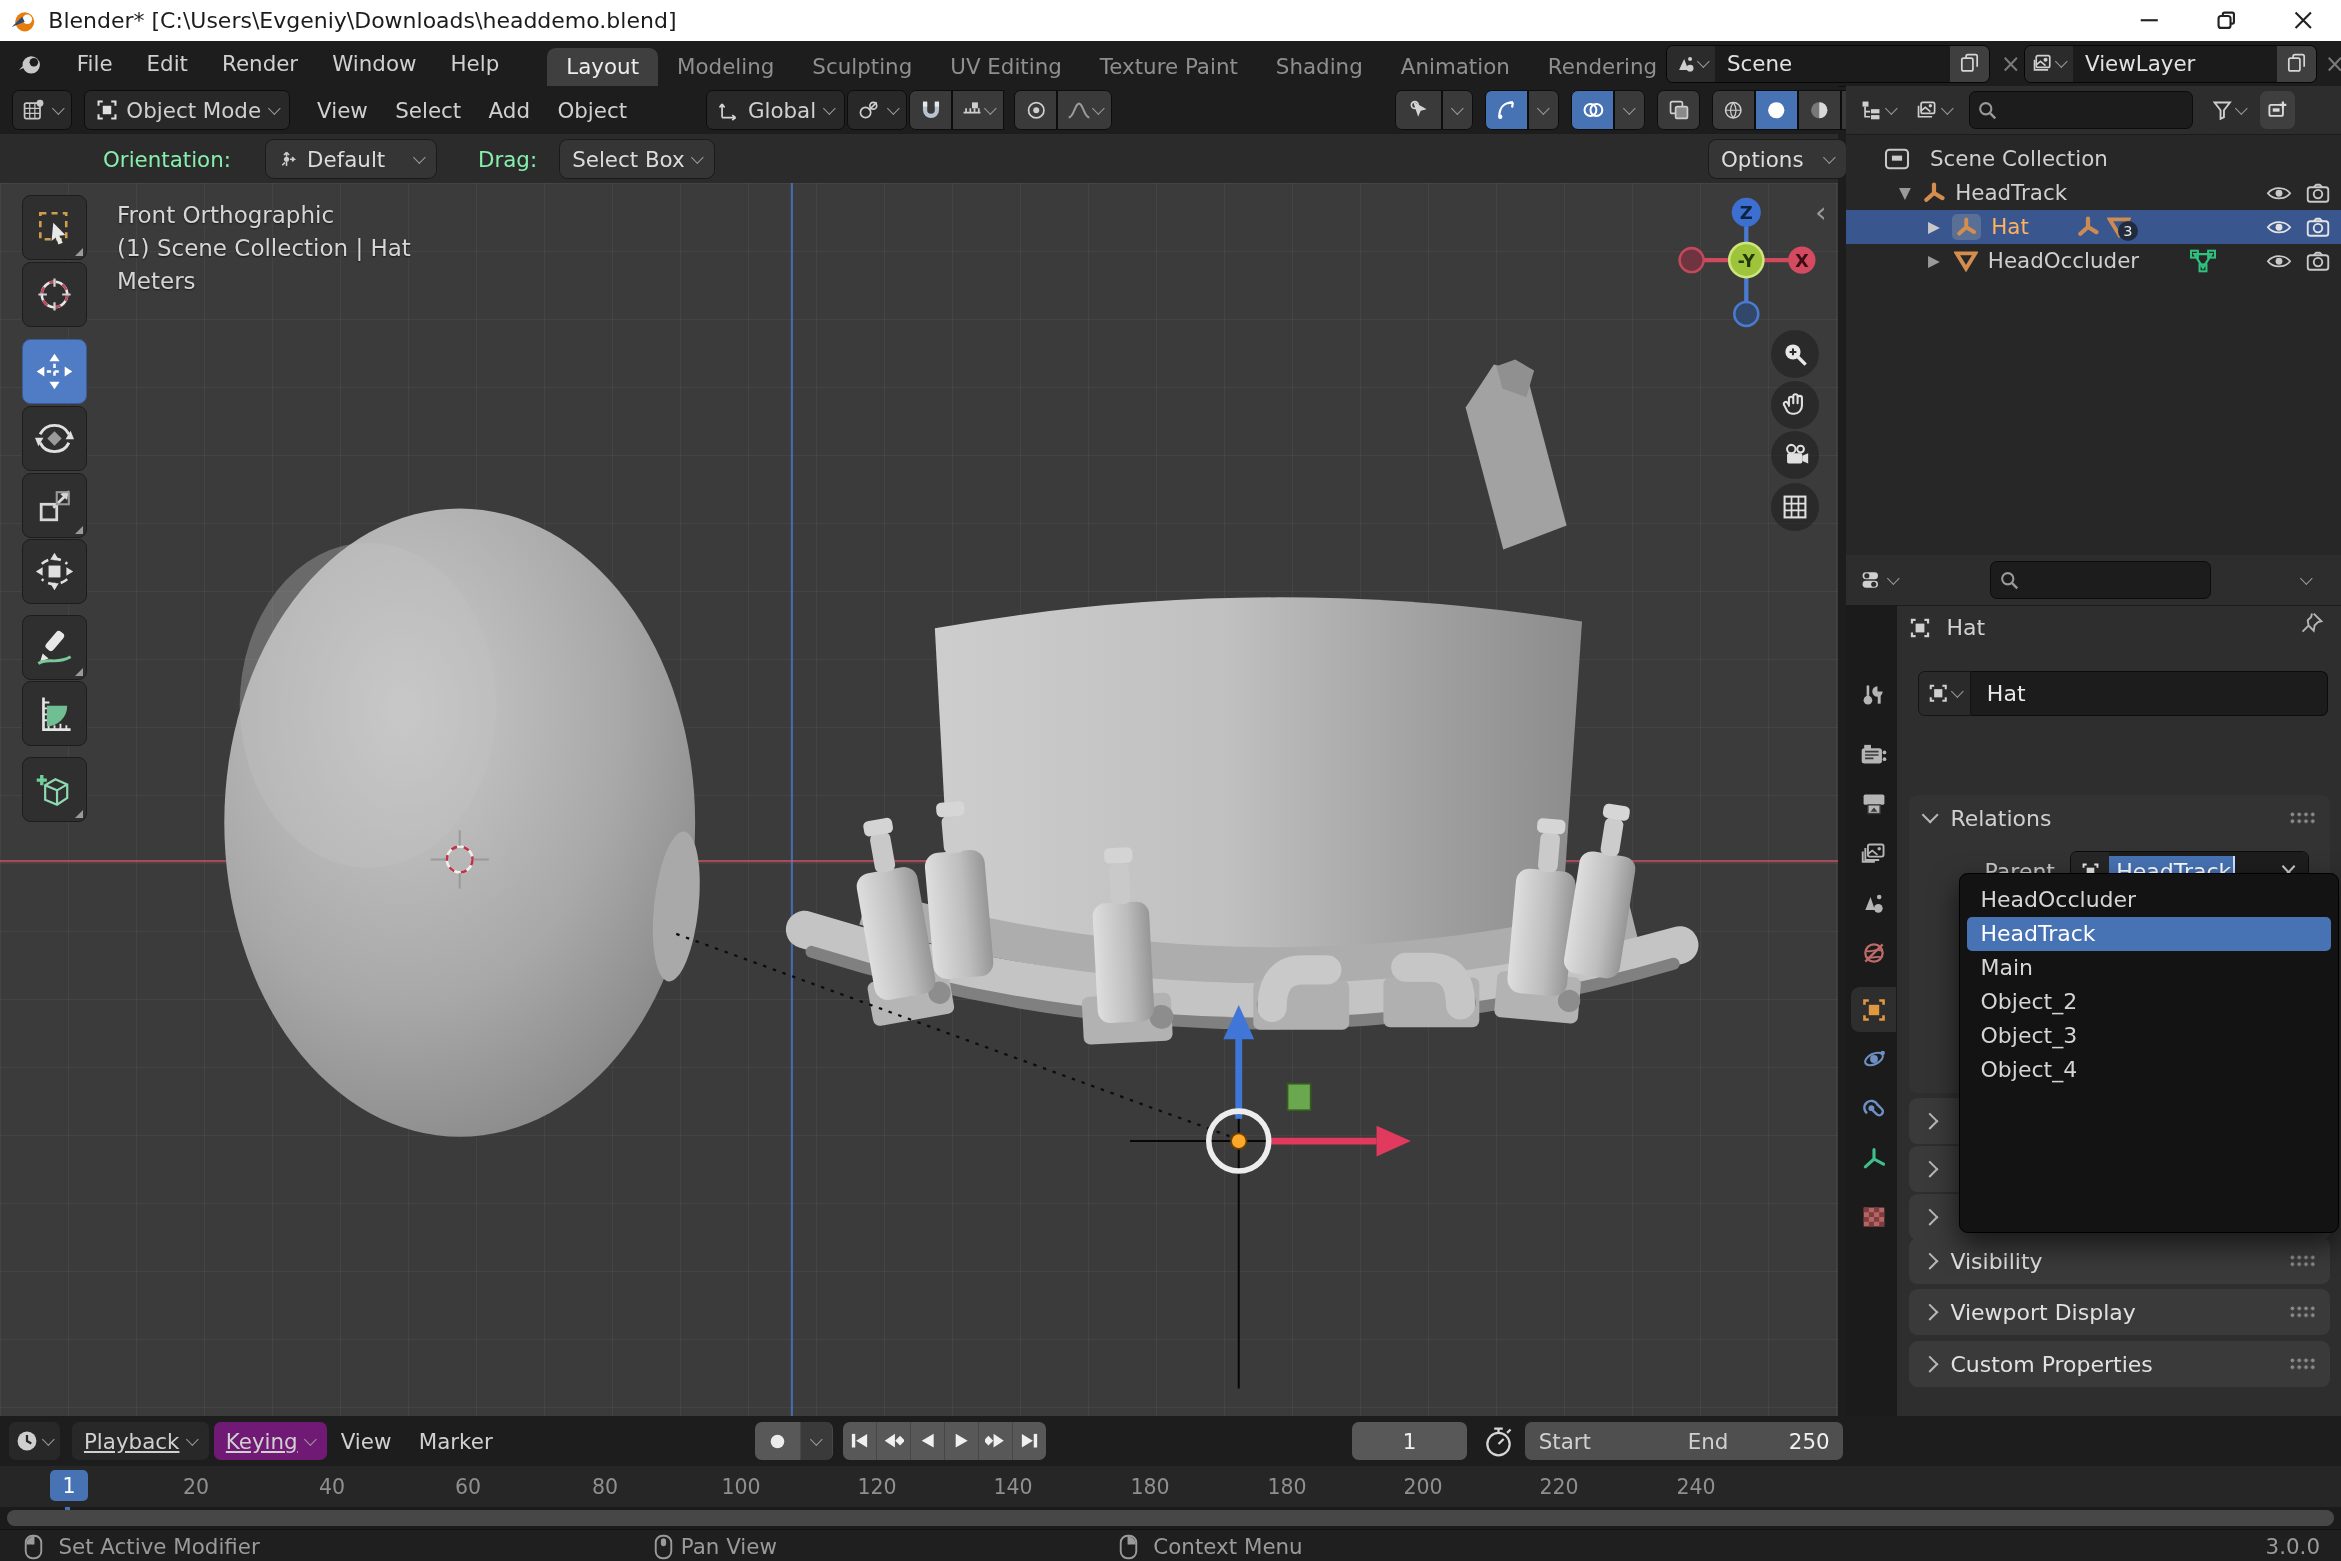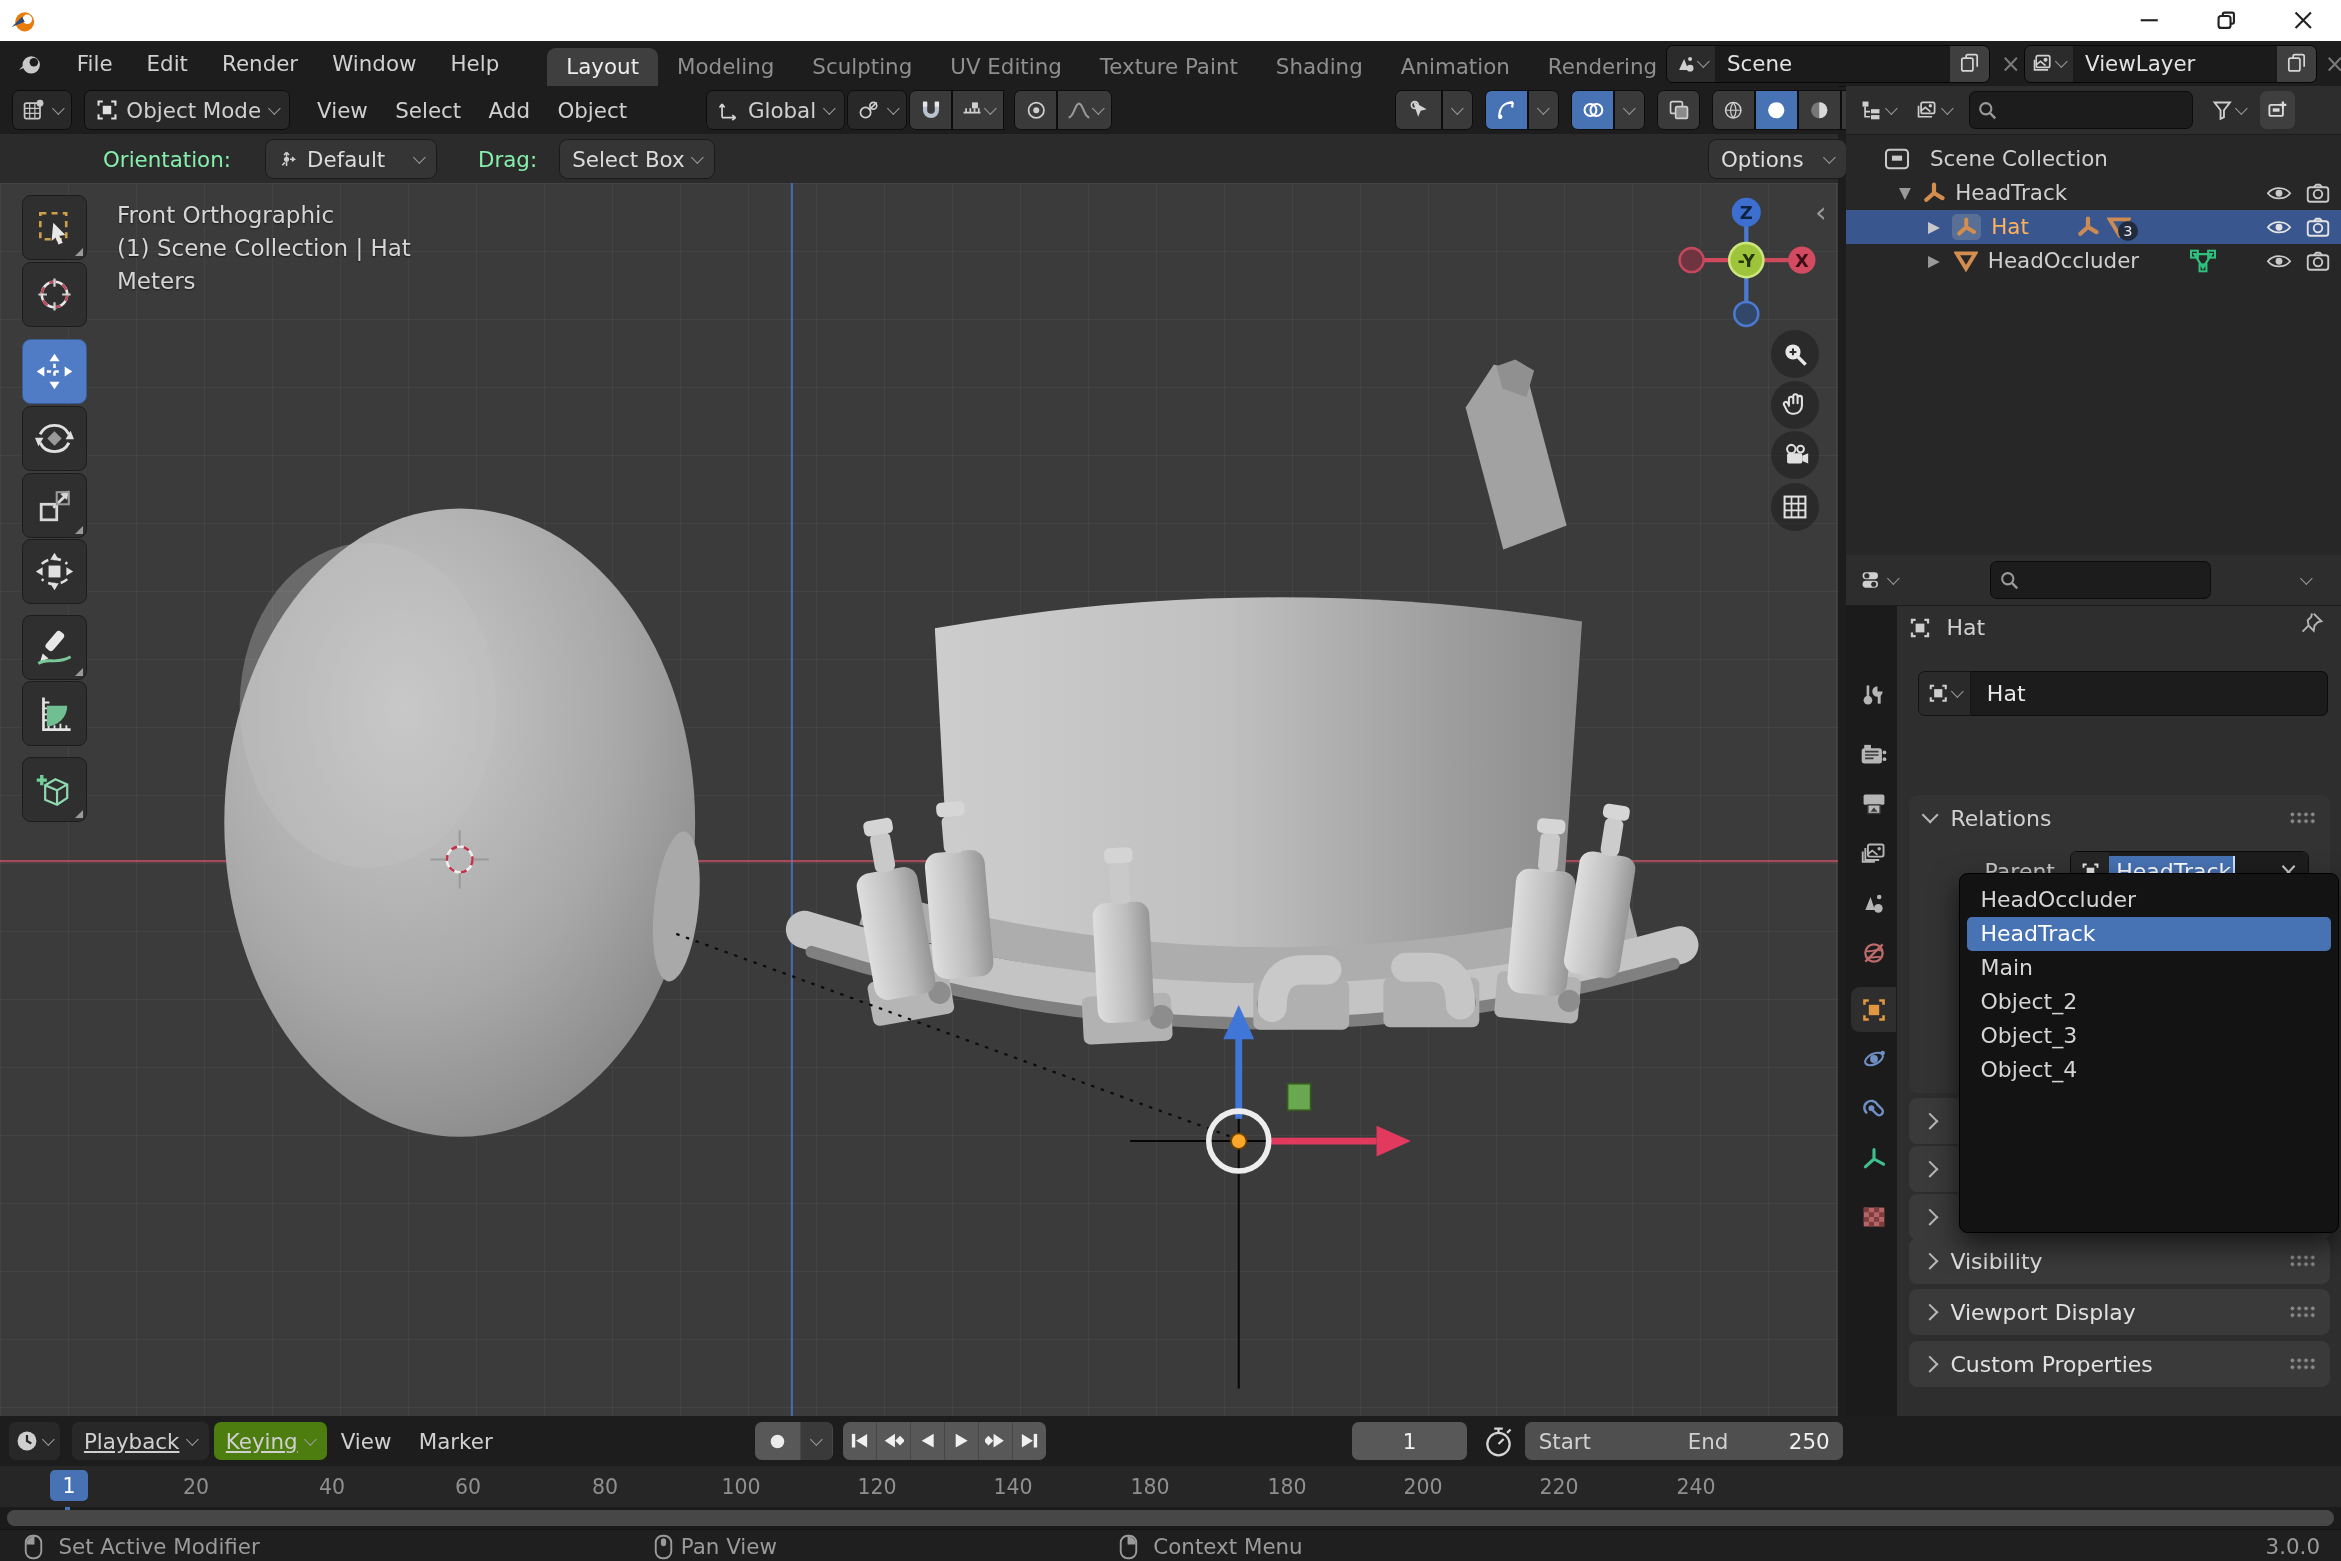--- a/index.html
+++ b/index.html
@@ -105,20 +105,21 @@
 <div id="root">
 
   <div class="abs titlebar">
     <span style="margin:0 12px 0 10.3px">
       <svg width="26" height="26" viewBox="0 0 30 30">
           <circle cx="17" cy="16" r="11" fill="#e87d0d"></circle>
           <circle cx="20" cy="13" r="5.5" fill="#fff"></circle>
           <path d="M2 22 L14 10 L17 16 Z" fill="#2a4b7c"></path>
         </svg>
     </span>
+    <span>Blender* [C:\Users\Evgeniy\Downloads\headdemo.blend]</span>
     <span style="margin-left:auto;display:flex">
       <span class="win-btn">
           <svg width="20.5" height="20.5" viewBox="0 0 24 24">
             <line x1="2" y1="12" x2="22" y2="12" stroke="#222" stroke-width="2.5"></line>
           </svg>
         </span>
       <span class="win-btn">
           <svg width="20.5" height="20.5" viewBox="0 0 24 24">
             <rect x="3" y="7" width="14" height="14" rx="3" fill="none" stroke="#222" stroke-width="2.5"></rect>
             <path d="M8 7 V5 a2 2 0 0 1 2-2 h9 a2 2 0 0 1 2 2 v9 a2 2 0 0 1 -2 2 h-2" fill="none" stroke="#222" stroke-width="2.5"></path>
@@ -903,21 +904,21 @@
         <svg width="24" height="24" viewBox="0 0 28 28">
             <circle cx="14" cy="14" r="11" fill="#cfcfcf"></circle>
             <path d="M14 7 v7 l5 3" stroke="#282828" stroke-width="2.6" fill="none"></path>
           </svg>
         <span class="vv"></span>
       </span>
       <span class="mini-btn" style="margin-left:12px;background:#282828;padding:0 12px;gap:8.6px">
         <span>Playback</span>
           <span class="vv"></span>
       </span>
-      <span class="mini-btn" style="margin-left:5.1px;background:#4d7c0f;padding:0 12px;gap:8.6px">
+      <span class="mini-btn" style="margin-left:5.1px;background:#701a75;padding:0 12px;gap:8.6px">
         <span>Keying</span>
           <span class="vv"></span>
       </span>
       <span class="hdr-menu">View</span>
       <span class="hdr-menu">Marker</span>
 
       <span style="position:absolute;left:755px;display:flex">
         <span class="tp-btn" style="width:45px;border-radius:6.8px 0 0 6.8px">
           <svg width="17" height="17" viewBox="0 0 20 20">
               <circle cx="10" cy="10" r="8" fill="#ececec"></circle>

